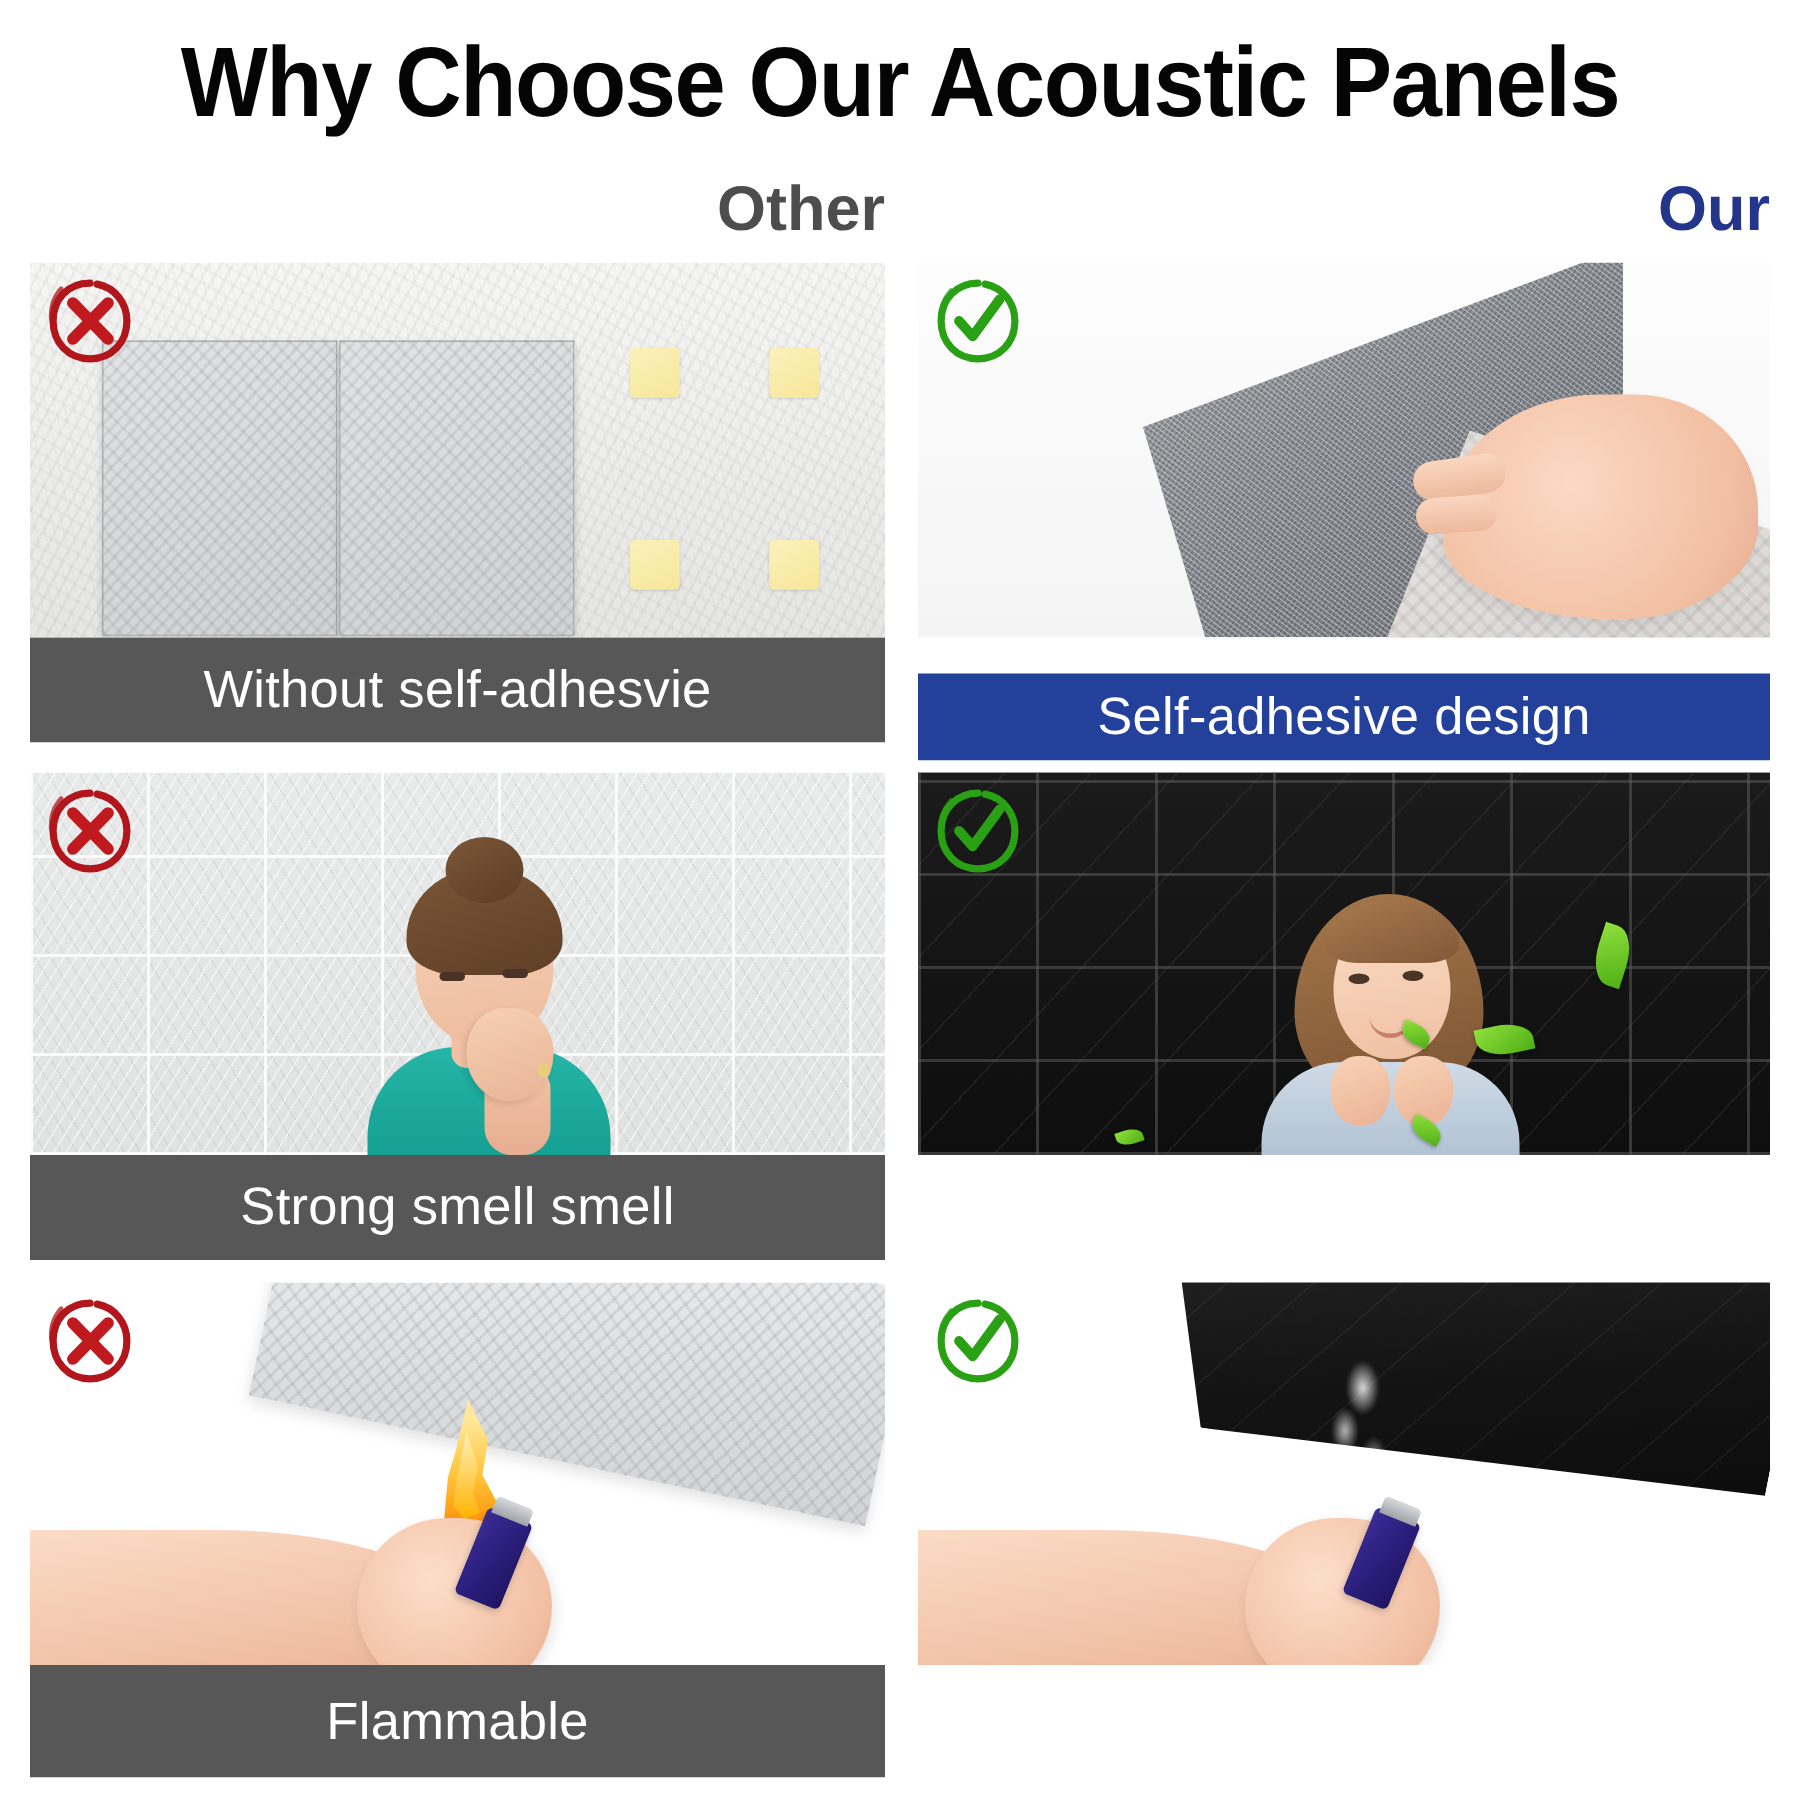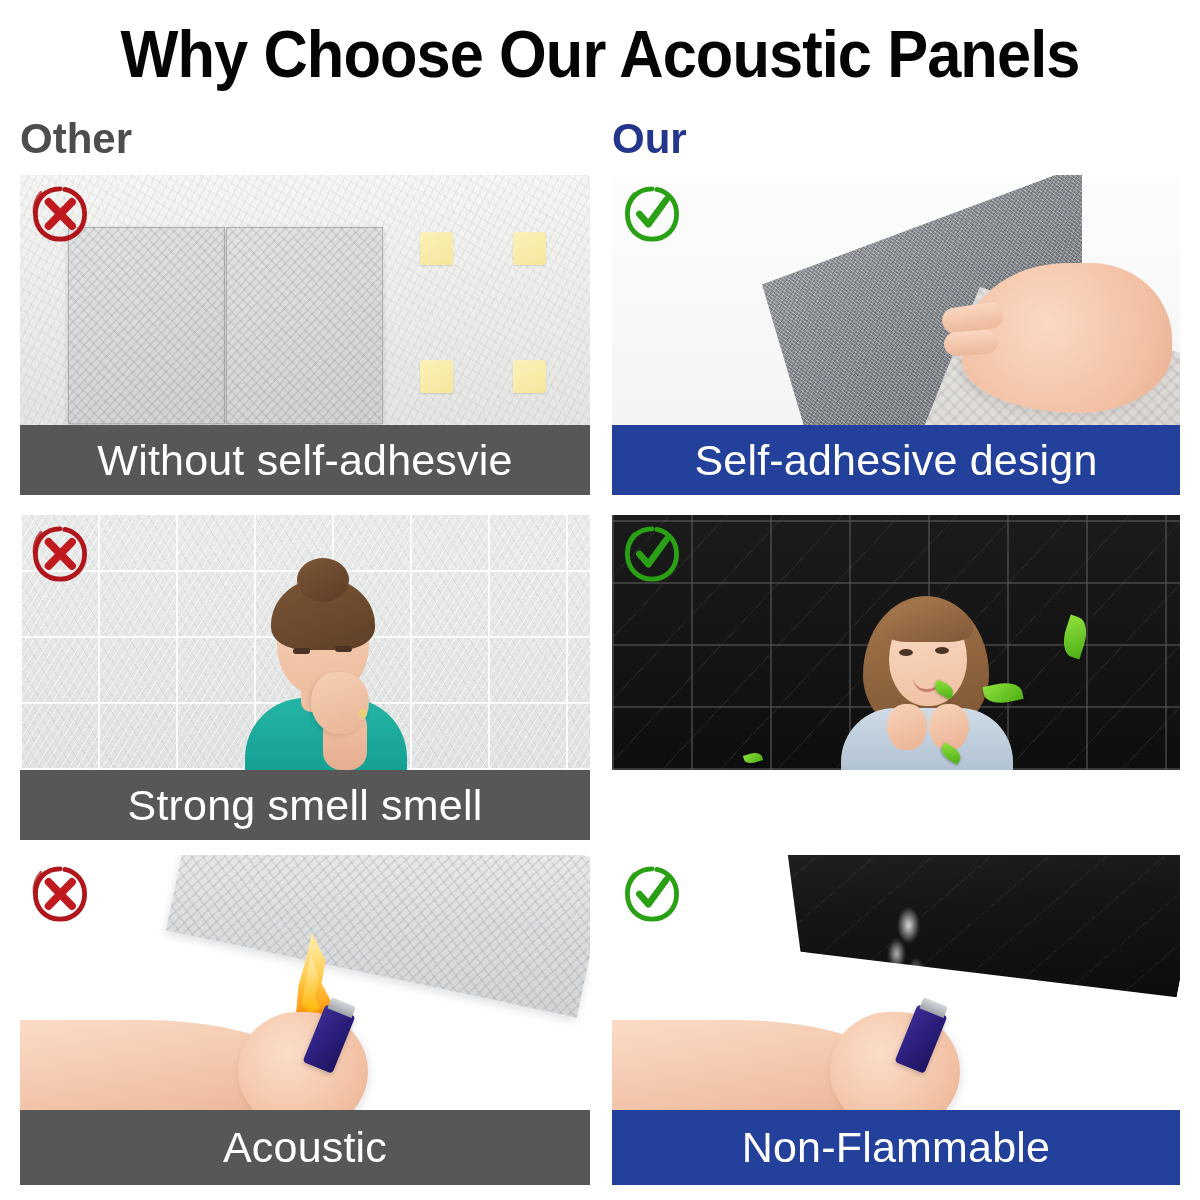--- a/index.html
+++ b/index.html
@@ -22,35 +22,35 @@
     letter-spacing:-1px;
     transform:scaleX(.93);
     white-space:nowrap;
     line-height:1.05;
   }
 
   
   .col-head{
     position:absolute;top:118px;
     font-size:42px;font-weight:bold;
-    text-align:left;
+    text-align:right;
     line-height:1;
   }
   .col-head.left{left:20px;width:570px;color:#4d4d4d;}
   .col-head.right{left:612px;width:568px;color:#24358c;}
 
   
   .cell{position:absolute;width:570px;overflow:hidden;}
   .cell.right{width:568px;}
   .cell .photo{position:relative;width:100%;overflow:hidden;}
   .cell .caption{
     width:100%;
     color:#fff;
     text-align:center;
-    font-size:43px;
+    font-size:35px;
     display:flex;align-items:center;justify-content:center;
     letter-spacing:.2px;
   }
   .caption.gray{background:#575757;}
   .caption.blue{background:#23409a;}
 
   
   .badge{position:absolute;top:9px;left:10px;width:60px;height:60px;z-index:6;}
   .badge svg{width:100%;height:100%;display:block;}
 
@@ -317,21 +317,21 @@
       <div class="finger" style="right:176px;top:130px;width:62px;height:26px;transform:rotate(-8deg);"></div>
       <div class="finger" style="right:182px;top:156px;width:54px;height:24px;transform:rotate(-4deg);"></div>
       <div class="badge">
         <svg viewBox="0 0 100 100">
           <path d="M50 8 C26 8 9 26 9 50 C9 74 26 92 50 92 C74 92 91 74 91 50 C91 30 78 13 58 9" fill="none" stroke="#2aa015" stroke-width="8" stroke-linecap="round"></path>
           <path d="M20 16 C12 25 8 36 8 47" fill="none" stroke="#2aa015" stroke-width="5" stroke-linecap="round" opacity=".7"></path>
           <path d="M29 50 L44 67 L74 26" fill="none" stroke="#2aa015" stroke-width="11" stroke-linecap="round" stroke-linejoin="round"></path>
         </svg>
       </div>
     </div>
-    <div class="caption blue" style="height:70px;">Self-adhesive design</div>
+    <div class="caption blue" style="height:58px;margin-top:24px;">Self-adhesive design</div>
   </div>
 
   <div class="cell" style="left:20px;top:515px;">
     <div class="photo" style="height:255px;">
       <div class="r2l"></div>
       <div class="tilegrid"></div>
       <div class="woman">
         <div class="w-torso"></div>
         <div class="w-neck"></div>
         <div class="w-head"></div>
@@ -396,35 +396,34 @@
       <div class="lighter"></div>
       <div class="badge">
         <svg viewBox="0 0 100 100">
           <path d="M50 8 C25 8 9 26 9 50 C9 74 26 92 50 92 C74 92 91 74 91 50 C91 30 78 13 58 9" fill="none" stroke="#b0161b" stroke-width="8" stroke-linecap="round"></path>
           <path d="M18 14 C9 24 6 36 7 48" fill="none" stroke="#b0161b" stroke-width="5" stroke-linecap="round" opacity=".75"></path>
           <path d="M31 30 L70 70" stroke="#c01a1f" stroke-width="13" stroke-linecap="round"></path>
           <path d="M70 30 L31 70" stroke="#c01a1f" stroke-width="13" stroke-linecap="round"></path>
         </svg>
       </div>
     </div>
-    <div class="caption gray" style="height:75px;">Acoustic</div>
+    <div class="caption gray" style="height:75px;">Flammable</div>
   </div>
 
   <div class="cell right" style="left:612px;top:855px;">
     <div class="photo" style="height:255px;">
       <div class="r3r"></div>
       <div class="slab-dark"></div>
       <div class="smoke"></div>
       <div class="arm"></div>
       <div class="fist"></div>
       <div class="lighter"></div>
       <div class="badge">
         <svg viewBox="0 0 100 100">
           <path d="M50 8 C26 8 9 26 9 50 C9 74 26 92 50 92 C74 92 91 74 91 50 C91 30 78 13 58 9" fill="none" stroke="#2aa015" stroke-width="8" stroke-linecap="round"></path>
           <path d="M20 16 C12 25 8 36 8 47" fill="none" stroke="#2aa015" stroke-width="5" stroke-linecap="round" opacity=".7"></path>
           <path d="M29 50 L44 67 L74 26" fill="none" stroke="#2aa015" stroke-width="11" stroke-linecap="round" stroke-linejoin="round"></path>
         </svg>
       </div>
     </div>
-    <div class="caption blue" style="height:75px;">Non-Flammable</div>
   </div>
 
 </div>
 
 </body></html>

